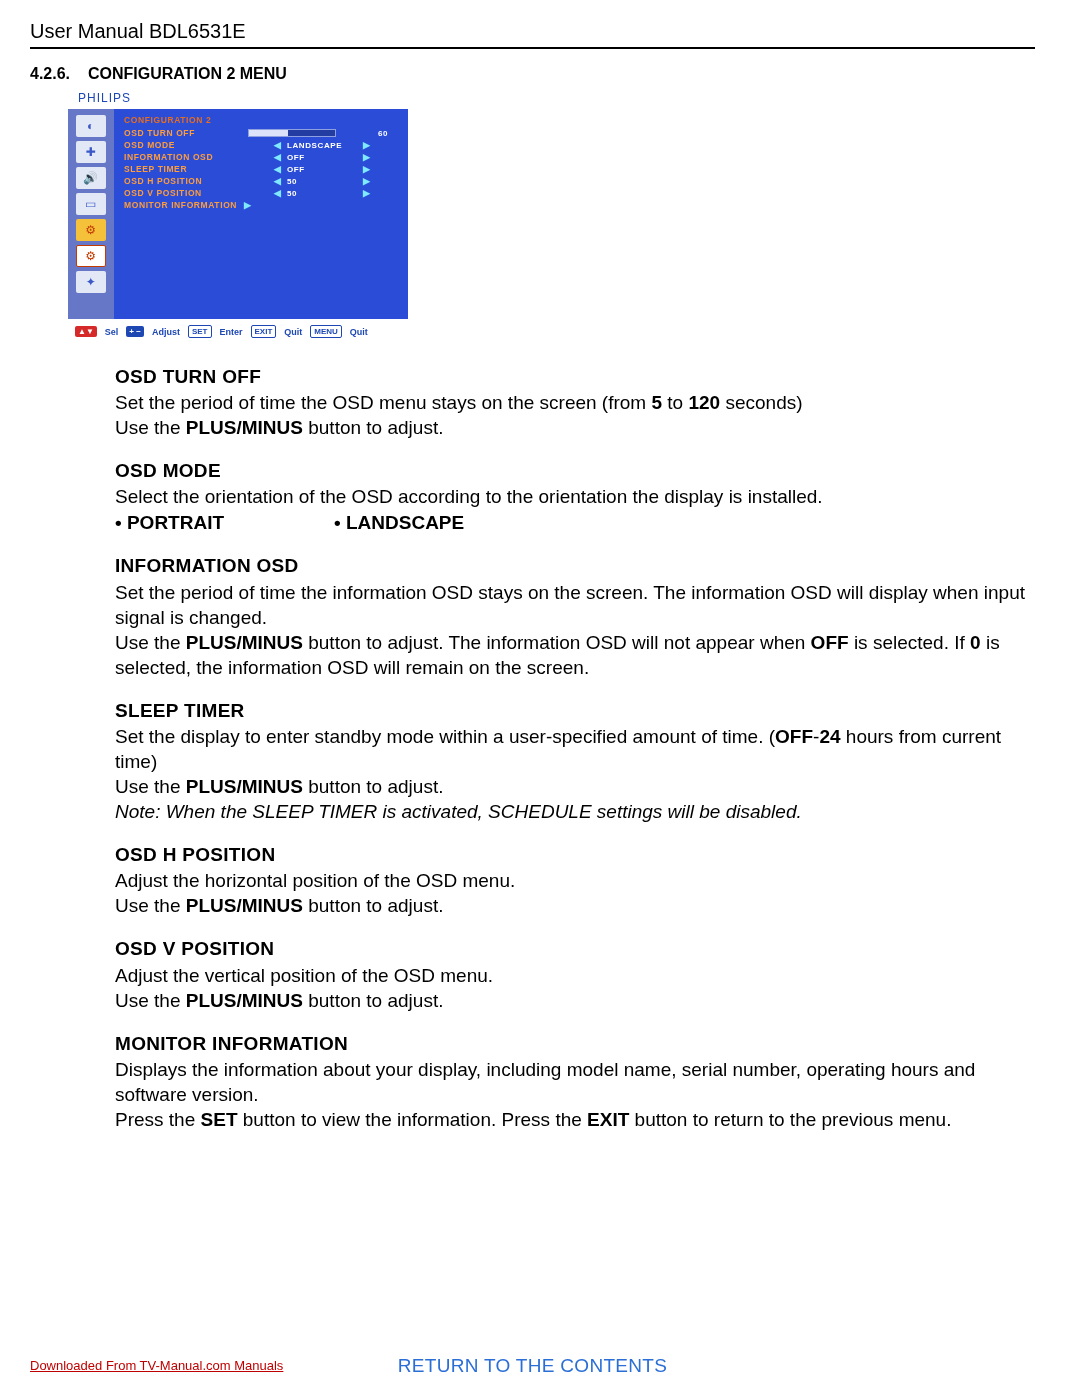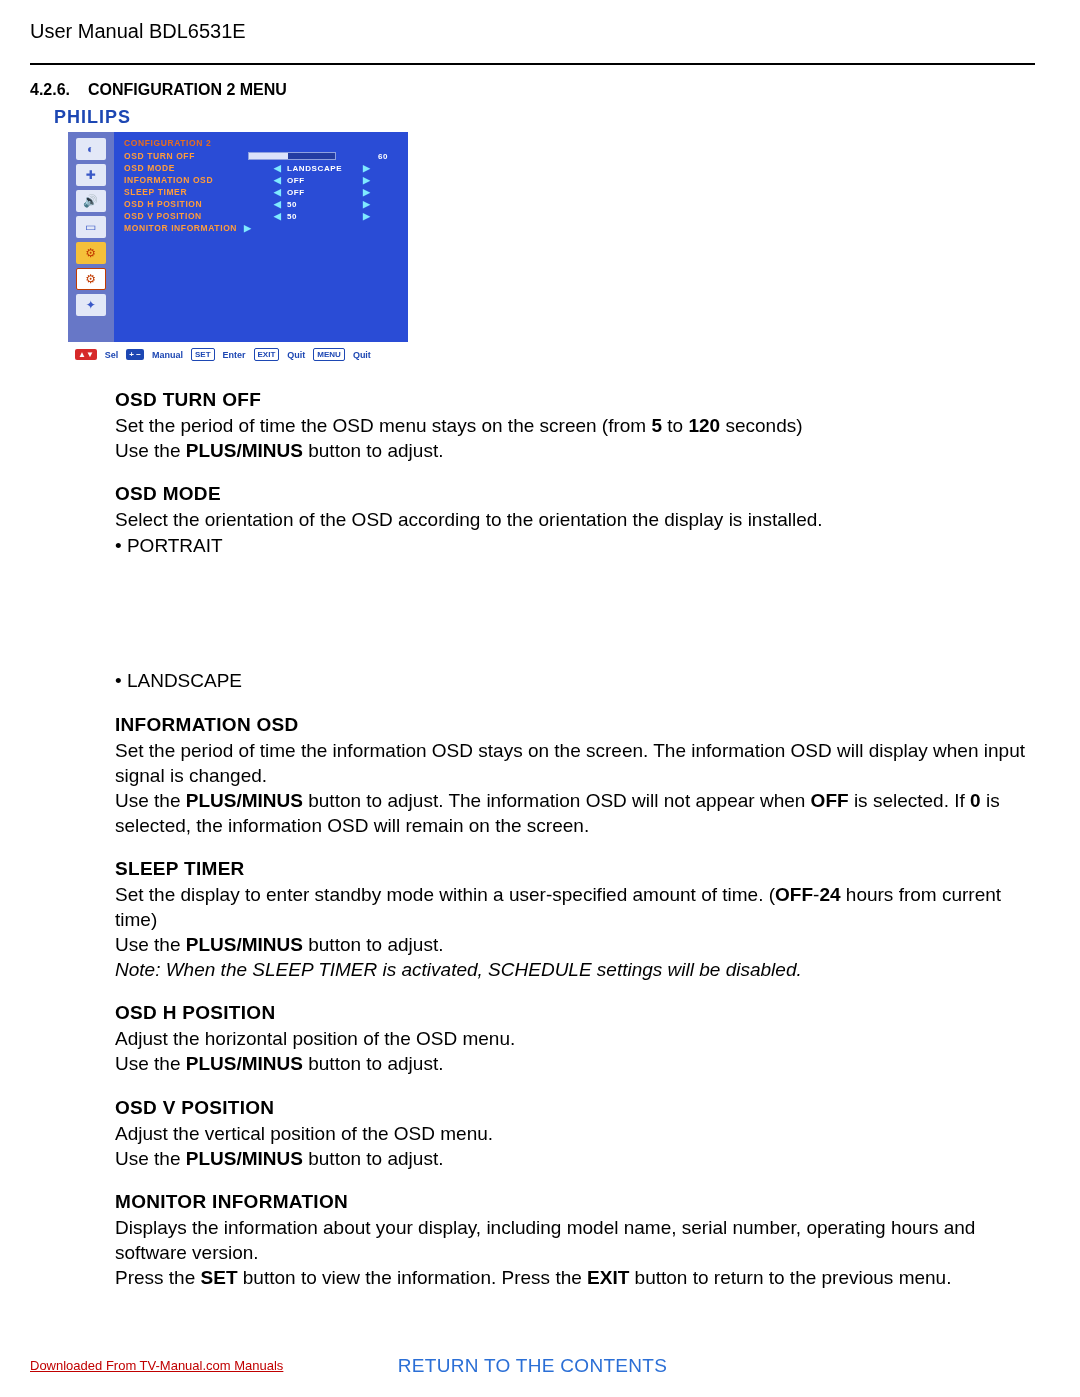--- a/index.html
+++ b/index.html
@@ -8,38 +8,38 @@
     height: 1397px;
     background: #fff;
     font-family: "Gill Sans", "Gill Sans MT", "Segoe UI", Arial, sans-serif;
     color: #000;
     padding: 20px 45px 20px 30px;
     position: relative;
     font-size: 19px;
   }
   .header-line {
     border-bottom: 2px solid #000;
-    padding-bottom: 20px;
+    padding-bottom: 4px;
     margin-bottom: 16px;
     font-size: 20px;
   }
   .section-title {
     font-weight: bold;
     font-size: 16px;
     margin-bottom: 8px;
     display: flex;
     gap: 18px;
   }
   .section-num { display:inline-block; }
   .logo {
     color: #1d47b3;
-    font-weight: 700;
+    font-weight: 400;
     letter-spacing: 1px;
-    font-size: 18px;
-    margin: 6px 0 4px 24px;
+    font-size: 12px;
+    margin: 6px 0 4px 48px;
   }
   .osd-window {
     width: 340px;
     height: 210px;
     background: #2a4cd6;
     margin-left: 38px;
     display: flex;
     font-size: 8.5px;
     letter-spacing: 0.6px;
     color: #fff;
@@ -88,21 +88,21 @@
     font-weight:700;
   }
   .badge { display:inline-flex; align-items:center; justify-content:center; padding:1px 3px; border-radius:2px; font-size:8px;}
   .b-red { background:#d62929; color:#fff;}
   .b-blue { background:#1d47b3; color:#fff;}
   .b-white { background:#fff; border:1px solid #1d47b3; color:#1d47b3;}
   .lg-lbl { color:#1d47b3; }
   .content { margin-left: 85px; margin-top: 26px; line-height:1.32; }
   .sub-h { font-weight:700; font-size:19px; margin-top:18px; margin-bottom:1px; font-variant: small-caps; letter-spacing:0.3px;}
   .first-sub { margin-top:0;}
-  .bullets { display:flex; gap:110px; font-weight:400; margin-top:1px;flex-direction:column;}
+  .bullets { display:flex; gap:110px; font-weight:700; margin-top:1px;}
   .note { font-style: italic; }
   .b { font-weight:700;}
   .footer {
     position:absolute; bottom:24px; left:30px; right:45px;
     display:flex; align-items:center;
   }
   .dl-link {
     color:#c00000; font-size:13px; text-decoration: underline; font-family: Liberation Sans, sans-serif;
   }
   .ret-link {
@@ -190,21 +190,21 @@
           </div>
         </div>
       </div>
   </div>
 </div>
 
 <div class="osd-legend">
   <span class="badge b-red">▲▼</span>
   <span class="lg-lbl">Sel</span>
   <span class="badge b-blue">+ −</span>
-  <span class="lg-lbl">Manual</span>
+  <span class="lg-lbl">Adjust</span>
   <span class="badge b-white">SET</span>
   <span class="lg-lbl">Enter</span>
   <span class="badge b-white">EXIT</span>
   <span class="lg-lbl">Quit</span>
   <span class="badge b-white">MENU</span>
   <span class="lg-lbl">Quit</span>
 </div>
 
 <div class="content">
 

